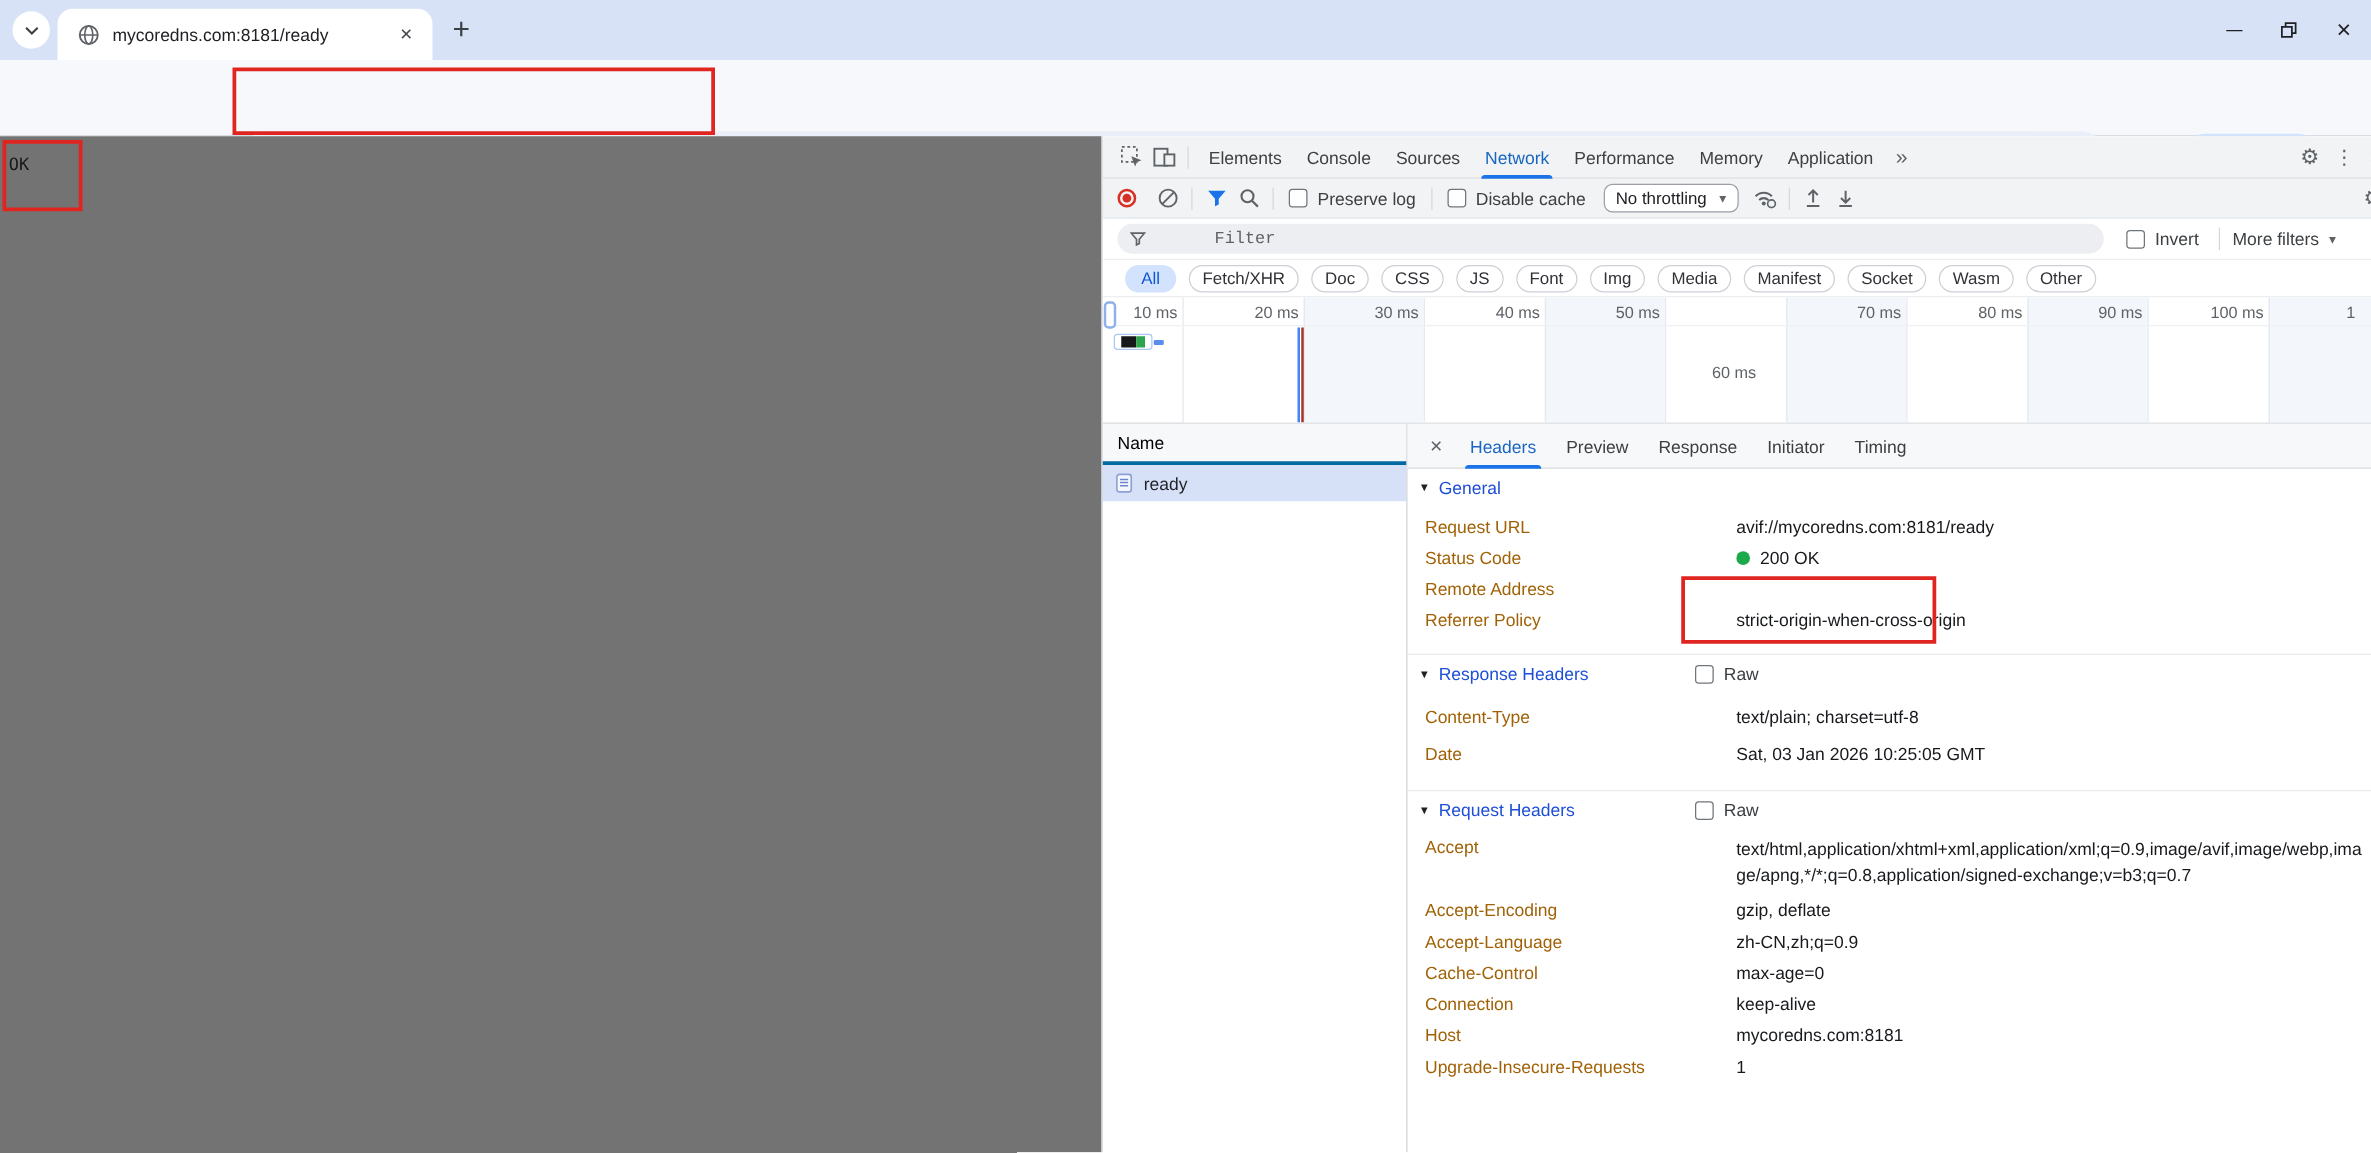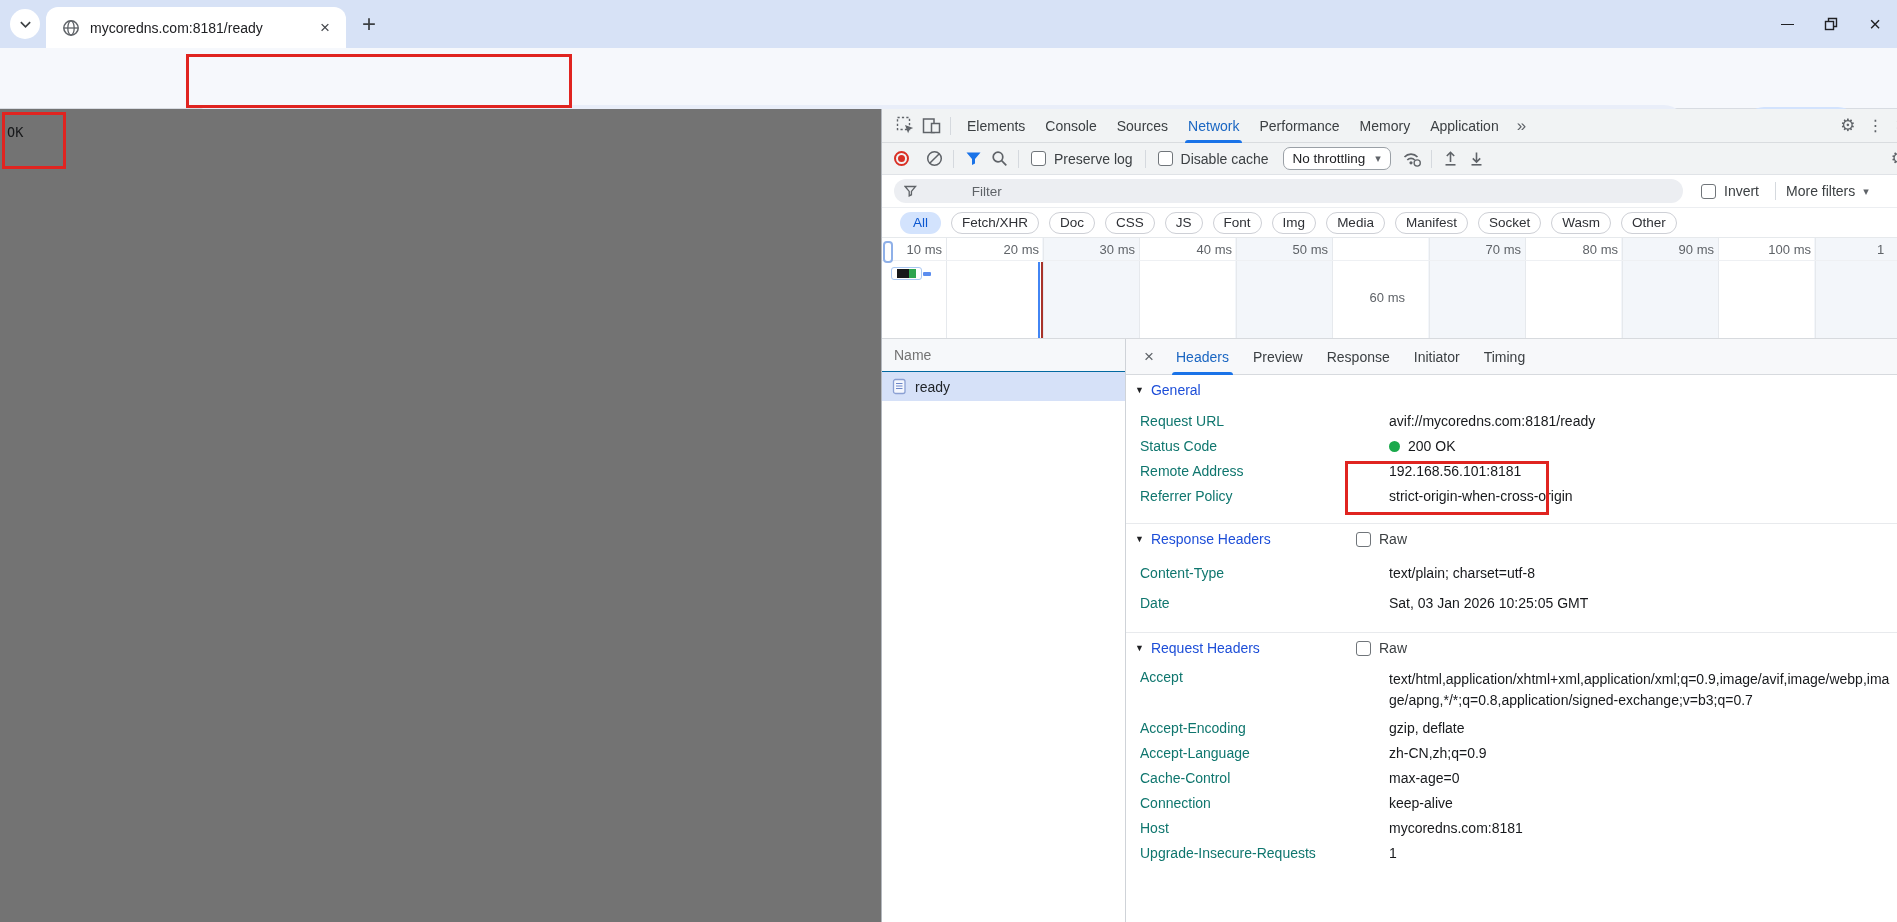--- a/index.html
+++ b/index.html
@@ -60,21 +60,21 @@
   .rec-btn { width:15px; height:15px; border-radius:50%; border:2px solid #d93025; display:flex; align-items:center; justify-content:center; margin-right:12px; flex:none; }
   .rec-dot { width:7px; height:7px; border-radius:50%; background:#d93025; }
   .cb { width:15px; height:15px; border:1.5px solid #70757a; border-radius:3px; background:#fff; flex:none; }
   .cb-label { font-size:14px; color:#3c4043; margin-left:8px; white-space:nowrap; }
   .cb-group { display:flex; align-items:center; margin:0 6px; }
   .throttle { display:flex; align-items:center; gap:10px; border:1px solid #9aa0a6; border-radius:7px; background:#fff; padding:3px 9px; font-size:13.5px; color:#202124; margin:0 8px; white-space:nowrap; }
   .caret { font-size:11px; color:#5f6368; }
 
   .dt-filterrow { height:33px; background:#fff; border-bottom:1px solid #eceef1; display:flex; align-items:center; padding:0 12px; flex:none; overflow:hidden; }
   .filter-pill { width:789px; height:24px; border-radius:12px; background:#eceef2; display:flex; align-items:center; padding:0 10px; gap:7px; flex:none; }
-  .filter-input { border:0; outline:0; background:transparent; font-size:13.5px; color:#0f172a; width:100%; font-family:Liberation Sans, sans-serif;padding-left:48px; }
+  .filter-input { border:0; outline:0; background:transparent; font-size:13.5px; color:#0f172a; width:100%; font-family:Liberation Mono, monospace;padding-left:48px; }
   .filter-input::placeholder { color:#5f6368; }
   .morefilters { font-size:14px; color:#3c4043; white-space:nowrap; display:flex; align-items:center; gap:8px; }
 
   .dt-chiprow { height:30px; background:#fff; border-bottom:1px solid #e6e9ec; display:flex; align-items:center; padding-left:18px; gap:10px; flex:none; overflow:hidden; }
   .chip { height:22px; border-radius:11px; border:1px solid #ced0d6; background:#fff; color:#2f3136; font-size:13.5px; padding:0 10px; display:flex; align-items:center; white-space:nowrap; font-family:inherit; }
   .chip.active { border:none; background:#d3e3fd; color:#0b57d0; padding:0 13px; }
 
   .dt-timeline { height:101px; position:relative; background:#fff; border-bottom:1px solid #d7dade; flex:none; overflow:hidden; }
   .stripes { position:absolute; left:64px; right:0; top:0; bottom:0; background-image:linear-gradient(90deg,#ffffff 0 50%,#f3f6fa 50% 100%); background-size:193px 100%; }
   .tick-sep { position:absolute; left:0; right:0; top:22px; height:1px; background:#eef0f3; }
@@ -84,37 +84,37 @@
   .ovw-handle { position:absolute; left:1px; top:3px; width:10px; height:22px; border:2px solid #8fb0e8; border-radius:4px; background:#fff; }
   .wf-pill { position:absolute; left:9px; top:29px; width:31px; height:13px; border:1.5px solid #a9c7f2; border-radius:3px; background:#fff; display:flex; align-items:center; padding-left:5px; }
   .wf-black { width:12px; height:9px; background:#16181b; }
   .wf-green { width:7px; height:9px; background:#2ea44f; }
   .wf-dash { position:absolute; left:41px; top:34px; width:8px; height:4px; background:#5b8def; border-radius:1px; }
   .evt-blue { position:absolute; left:156px; top:24px; bottom:0; width:2px; background:#4285f4; }
   .evt-red { position:absolute; left:159px; top:24px; bottom:0; width:2px; background:#a83229; }
 
   .dt-main { flex:1; display:flex; min-height:0; }
   .dt-namepanel { width:244px; border-right:1px solid #cfd3d8; display:flex; flex-direction:column; flex:none; }
-  .name-head { height:33px; background:#f6f8fa; border-bottom:1px solid #0369a1; display:flex; align-items:center; padding-left:12px; font-size:14px; color:#737373; flex:none; }
+  .name-head { height:33px; background:#f6f8fa; border-bottom:3px solid #0369a1; display:flex; align-items:center; padding-left:12px; font-size:14px; color:#000000; flex:none; }
   .req-row { height:29px; background:#d6e1f8; display:flex; align-items:center; padding-left:10px; gap:8px; flex:none; }
   .req-name { font-size:14px; color:#1f2328; }
 
   .dt-details { flex:1; position:relative; overflow:hidden; }
   .det-tabs { height:36px; background:#f7f8fa; border-bottom:1px solid #d7dade; display:flex; align-items:center; padding-left:8px; }
   .det-close { width:30px; text-align:center; font-size:17px; color:#5f6368; }
   .det-tab { height:36px; display:flex; align-items:center; padding:0 12px; font-size:14px; color:#3c4043; position:relative; white-space:nowrap; }
   .det-tab.active { color:#1a66c2; }
   .det-tab.active::after { content:""; position:absolute; left:8px; right:8px; bottom:0; height:3px; background:#1a73e8; border-radius:3px 3px 0 0; }
   .det-content { position:absolute; left:0; top:36px; right:0; bottom:0; overflow:hidden; font-size:14px; }
   .sec-head { display:flex; align-items:center; gap:7px; padding-left:9px; height:22px; margin-top:4px; position:relative; }
   .tri { font-size:9px; color:#202124; }
   .sec-title { color:#1d4ed8; font-weight:500; }
   .raw-box { position:absolute; left:230px; top:3px; display:flex; align-items:center; }
   .kv { display:grid; grid-template-columns:249px 1fr; padding-left:14px; line-height:25px; }
-  .kv-k { color:#0f766e; white-space:nowrap; }
+  .kv-k { color:#a16207; white-space:nowrap; }
   .kv-v { color:#17191c; white-space:nowrap; overflow:hidden; }
   .kv-v.wrap { white-space:normal; word-break:break-all; line-height:21px; padding:2px 0; }
   .rows-general { margin-top:8px; }
   .rows-30 { margin-top:8px; }
   .rows-30 .kv { line-height:30px; }
   .rows-25 { margin-top:3px; }
   .accept-row { margin-top:8px; }
   .accept-row.kv { line-height:21px; }
   .det-hr { border:0; border-top:1px solid #e8eaed; margin:14px 0 0 0; }
   .ok-dot { display:inline-block; width:11px; height:11px; border-radius:50%; background:#1ba94c; margin-right:8px; vertical-align:-1px; }
@@ -394,21 +394,20 @@
             <div class="kv">
               <span class="kv-k">Request URL</span>
               <span class="kv-v">avif://mycoredns.com:8181/ready</span>
             </div>
             <div class="kv">
               <span class="kv-k">Status Code</span>
               <span class="kv-v"><span class="ok-dot"></span><span>200 OK</span></span>
             </div>
             <div class="kv">
               <span class="kv-k">Remote Address</span>
-              <span class="kv-v">192.168.56.101:8181</span>
             </div>
             <div class="kv">
               <span class="kv-k">Referrer Policy</span>
               <span class="kv-v">strict-origin-when-cross-origin</span>
             </div>
           </div>
 
           <hr class="det-hr">
 
           <div class="sec-head">

